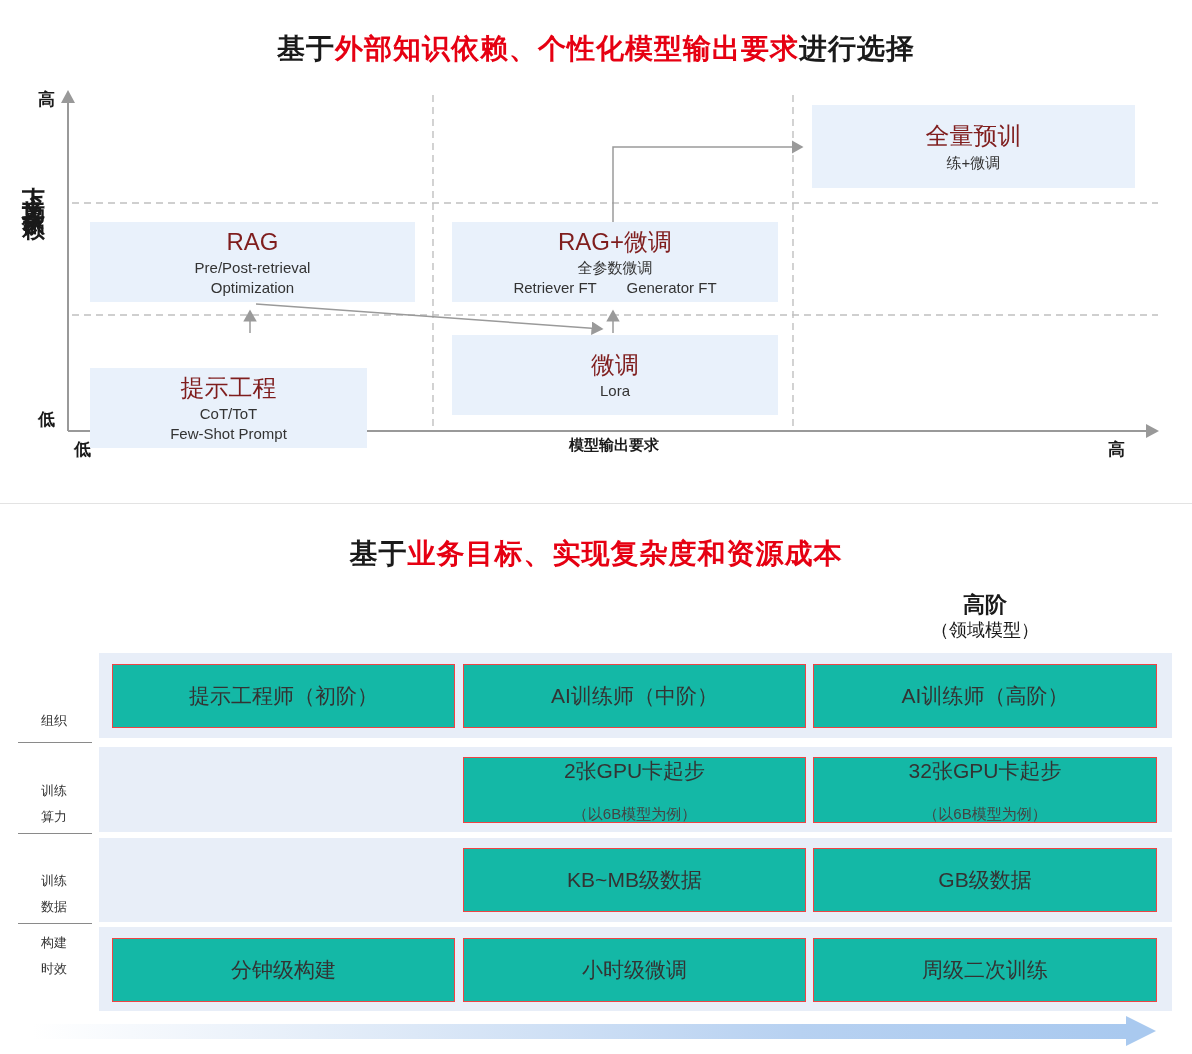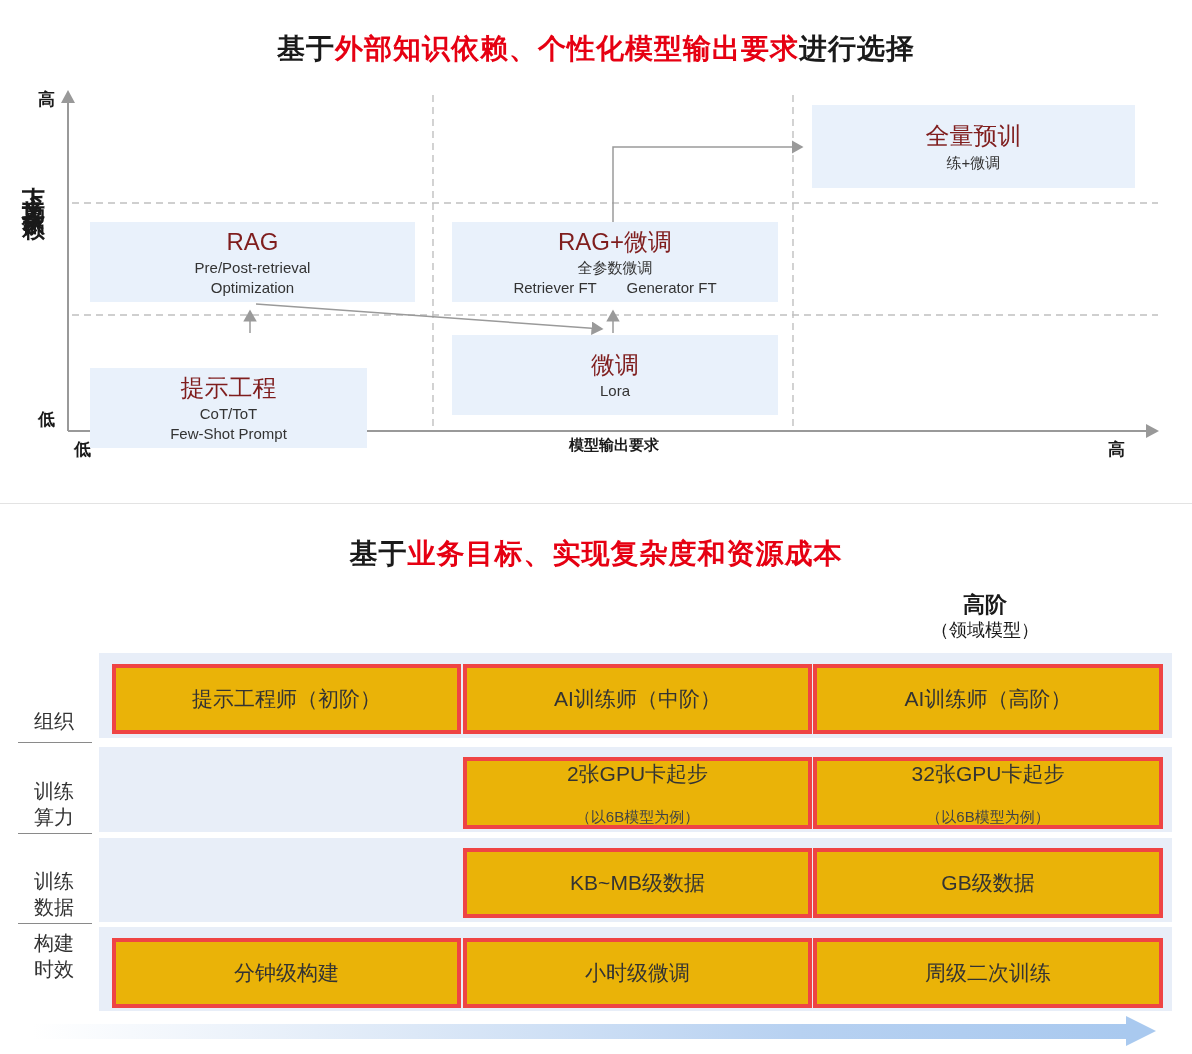--- a/index.html
+++ b/index.html
@@ -27,27 +27,27 @@
     font-size:23px;font-weight:bold;color:#1a1a1a;letter-spacing:5px;
   }
   .x-title{font-size:15px;font-weight:bold;color:#1a1a1a;text-align:center;}
   .divider{background:#e3e3e3;height:1px;}
   
   .col-head{text-align:center;}
   .col-head .ch-name{font-size:22px;font-weight:bold;color:#1a1a1a;line-height:1.25;}
   .col-head .ch-sub{font-size:18px;color:#1a1a1a;line-height:1.25;}
   .band{background:#e8eef8;}
   .cell{
-    background:#eab308;border:4px solid #ef4444;
+    background:#14b8a6;border:1px solid #ef4444;
     display:flex;flex-direction:column;align-items:center;justify-content:center;
     text-align:center;
   }
   .cell .c-main{font-size:21px;color:#333;}
   .cell .c-sub{font-size:15px;color:#444;margin-top:20px;}
-  .row-label{width:76px;text-align:center;font-size:20px;color:#333;line-height:26px;}
+  .row-label{width:76px;text-align:center;font-size:13px;color:#333;line-height:26px;}
   .row-rule{background:#8a8a8a;height:1px;}
   
   .grad-shaft{
     height:15px;
     background:linear-gradient(to right, rgba(255,255,255,0) 0%, #dce8f7 35%, #b7d1f1 70%, #a9c9ef 100%);
   }
   .grad-head{
     width:0;height:0;
     border-top:15px solid transparent;border-bottom:15px solid transparent;
     border-left:30px solid #a9c9ef;

